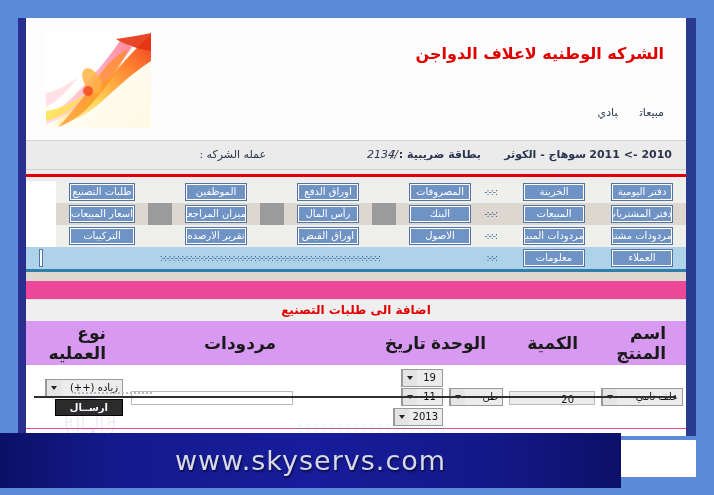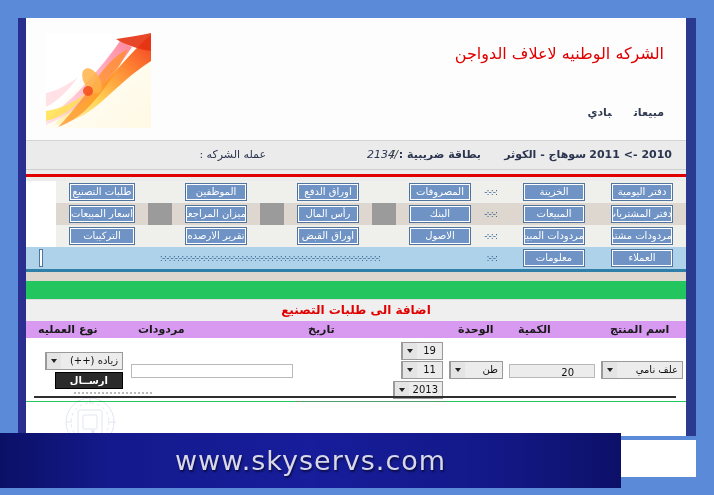--- a/index.html
+++ b/index.html
@@ -29,26 +29,26 @@
     position:relative;height:122px;background:#fdfdfd;
   }
   .logo{
     position:absolute;left:20px;top:15px;width:105px;height:95px;
     background:#fff;
     overflow:hidden;
   }
   .logo svg{display:block;}
   .title{
     position:absolute;right:22px;top:26px;
-    color:#e00000;font-weight:normal;font-size:16px;
+    color:#e00000;font-weight:bold;font-size:16px;
     direction:rtl;white-space:nowrap;text-align:center;
   }
   .navrow{
     position:absolute;right:22px;top:88px;
-    direction:rtl;color:#303a52;font-size:11px;font-weight:bold;
+    direction:rtl;color:#303a52;font-size:11px;font-weight:normal;
     white-space:nowrap;
   }
   .navrow span{margin-left:22px;cursor:pointer;}
 
   
   .infobar{
     position:relative;height:28px;background:#ebebeb;
     border-top:1px solid #d3d3d3;border-bottom:1px solid #cfcfcf;
     direction:rtl;font-size:11px;color:#2c3550;
   }
@@ -94,30 +94,30 @@
     box-shadow:inset 0 0 0 1px #ffffff;
   }
   .dashcell{
     color:#33628f;font-size:9px;text-align:center;letter-spacing:-1px;
     overflow:hidden;white-space:nowrap;
   }
   .afterline{height:3px;background:#2f7fa8;}
   .afterline2{height:9px;background:#ded7cf;}
 
   
-  .formwrap{background:#22c55e;padding-top:18px;}
+  .formwrap{background:#ec4899;padding-top:18px;}
   .formtitle{
     background:#efefef;text-align:center;color:#e00000;font-weight:bold;
     font-size:12px;padding:3px 0 4px 0;direction:rtl;
     border-top:1px solid #dcdcdc;
   }
   .ftable{width:100%;border-collapse:collapse;direction:rtl;table-layout:fixed;}
   .ftable th{
-    background:#d79af0;color:#1a1a1a;font-size:11px;font-weight:bold;
-    padding:2px 12px;text-align:left;border:0;
+    background:#d79af0;color:#1a1a1a;font-size:17px;font-weight:bold;
+    padding:2px 20px;text-align:right;border:0;
   }
   .ftable td{padding:2px 3px;background:#fff;vertical-align:middle;}
   .inp{
     display:inline-block;box-sizing:border-box;
     height:14px;line-height:15px;
     border:1px solid #b9b9b9;background:#ececec;
     font-size:10px;color:#111;padding:0 20px;
     text-align:left;direction:ltr;
     vertical-align:middle;
   }

